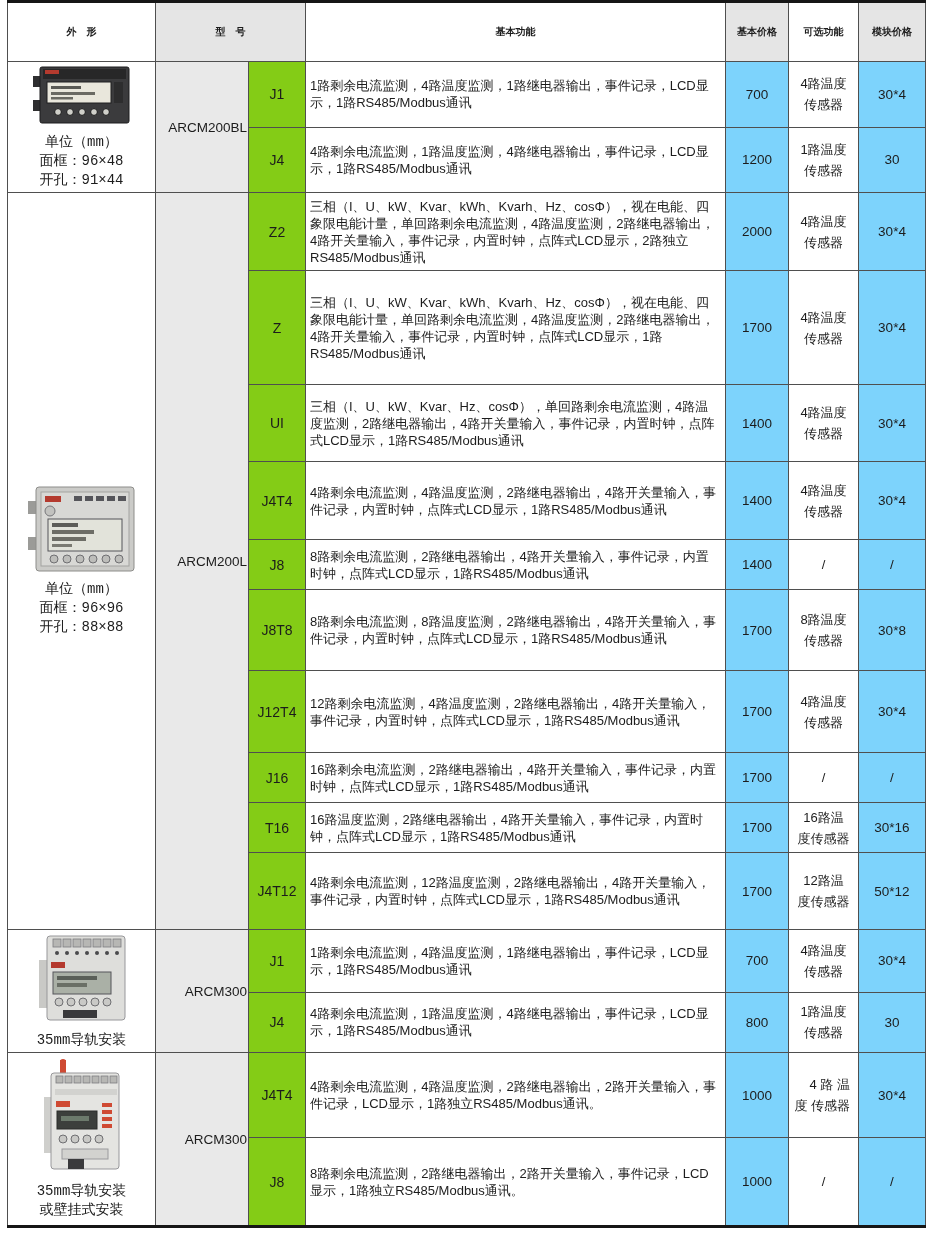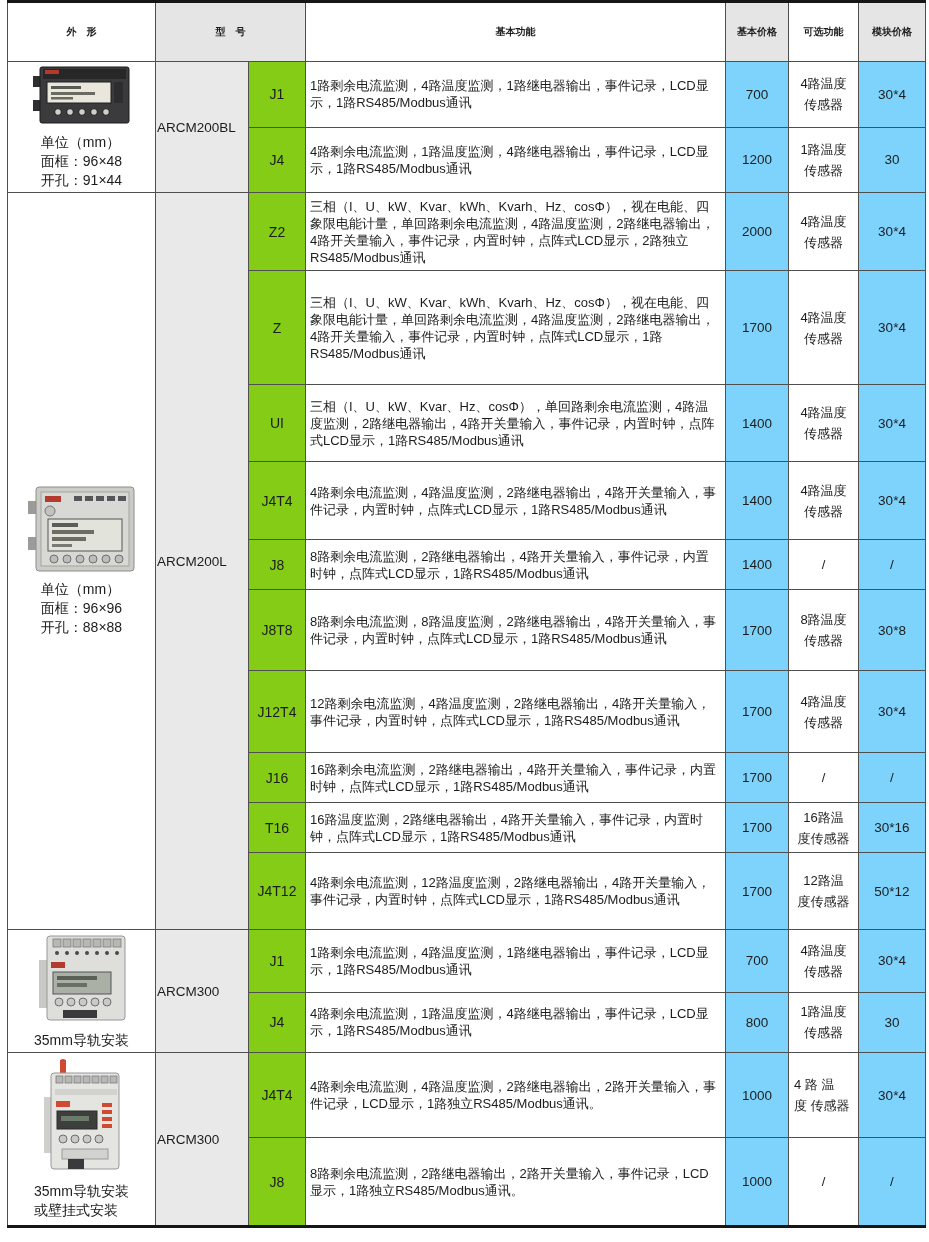--- a/index.html
+++ b/index.html
@@ -39,38 +39,38 @@
     text-align:center;
     background:#fff;
   }
   th.shaded, td.shaded{background:#e5e5e5;}
   .shape-cell{background:#fff;padding:2px 0;}
   .shape-inner{
     display:flex;flex-direction:column;align-items:center;justify-content:center;
     height:100%;gap:7px;
   }
   .device-img{display:block;}
-  .shape-caption{font-size:14px;line-height:19px;text-align:left;white-space:nowrap;}
+  .shape-caption{font-size:14px;line-height:19px;text-align:center;white-space:nowrap;font-family:Liberation Mono, monospace;}
   .model-cell{
-    text-align:left;font-size:13.5px;background:#e9e9e9;
+    text-align:right;font-size:13.5px;background:#e9e9e9;
   }
   .sub-cell{
     text-align:center;font-size:14px;background:#84cc16;
   }
   .func-cell{
     text-align:left;font-size:13px;line-height:17px;
     padding:3px 4px 3px 4px;background:#fff;
   }
   .num-cell{
     text-align:center;font-size:13.5px;background:#7dd3fc;
   }
   .opt-cell{
     text-align:center;font-size:13px;line-height:21px;background:#fff;padding:0 8px;
   }
-  .opt-cell.left{text-align:left;padding-left:5px;margin-left:31px;}
+  .opt-cell.left{text-align:right;padding-left:5px;margin-left:31px;}
 </style>
 </head>
 <body>
 
 <div class="page">
 
   <table class="spec">
     <colgroup>
       <col style="width:148px">
         <col style="width:93px">

